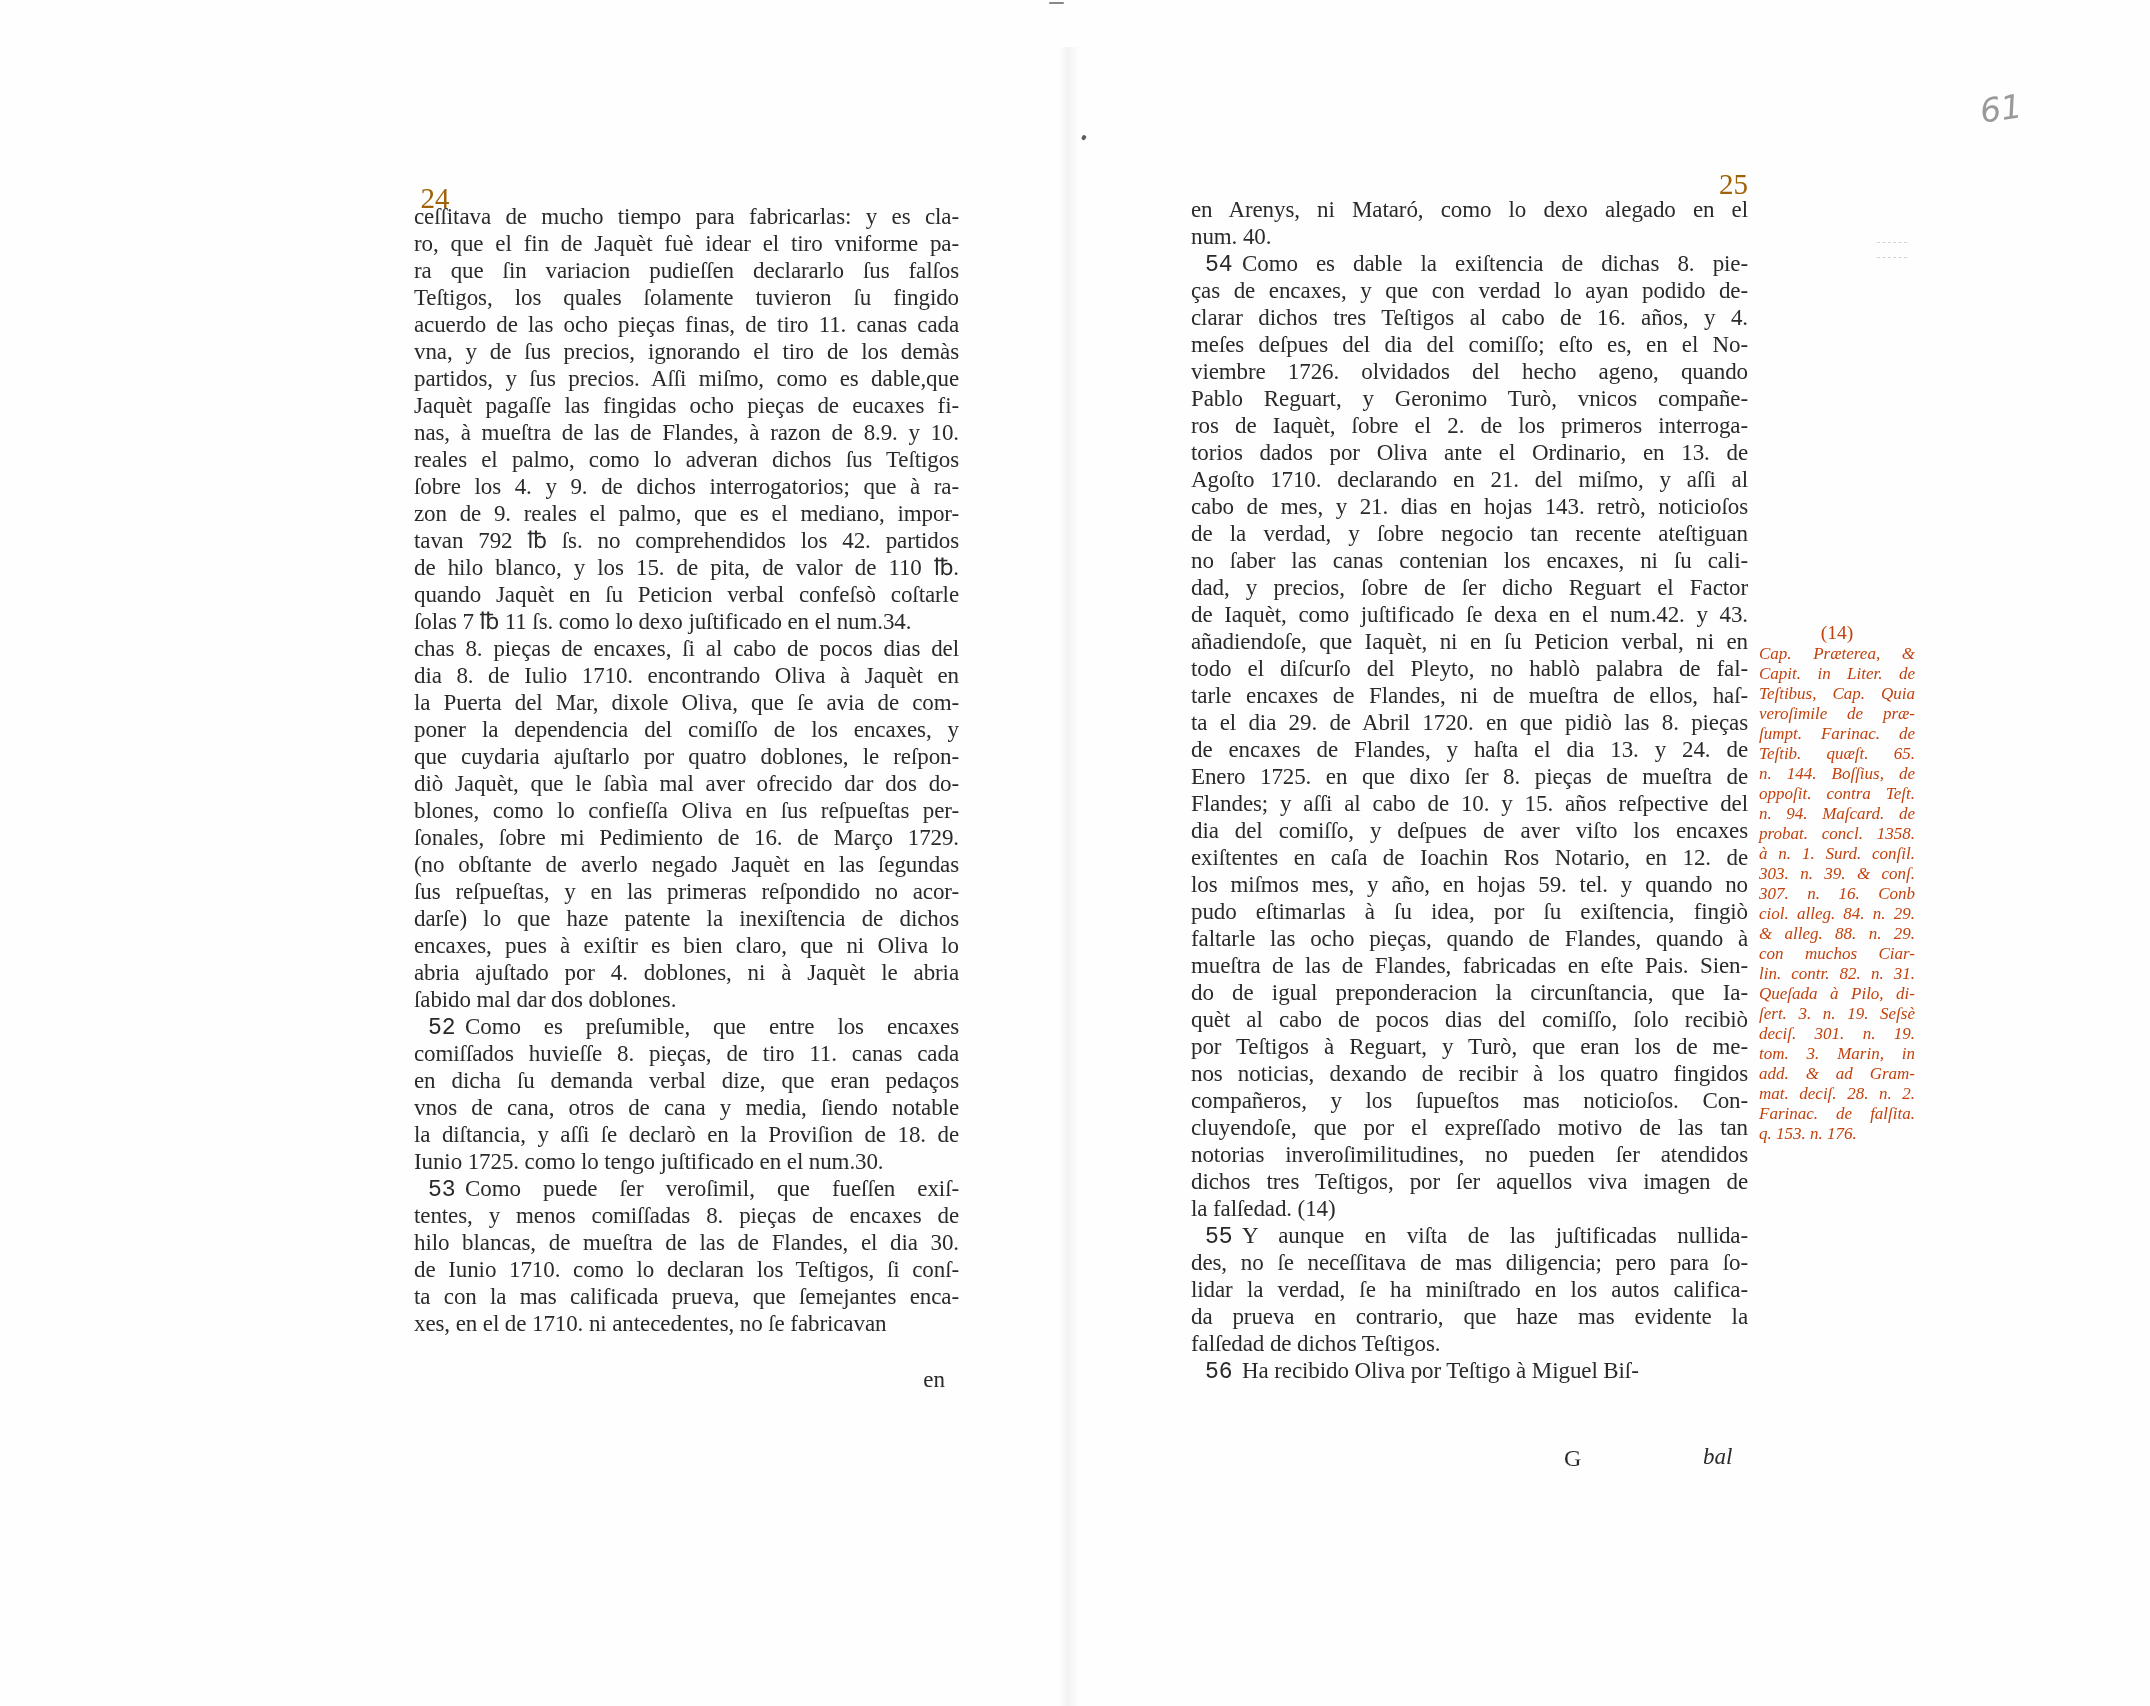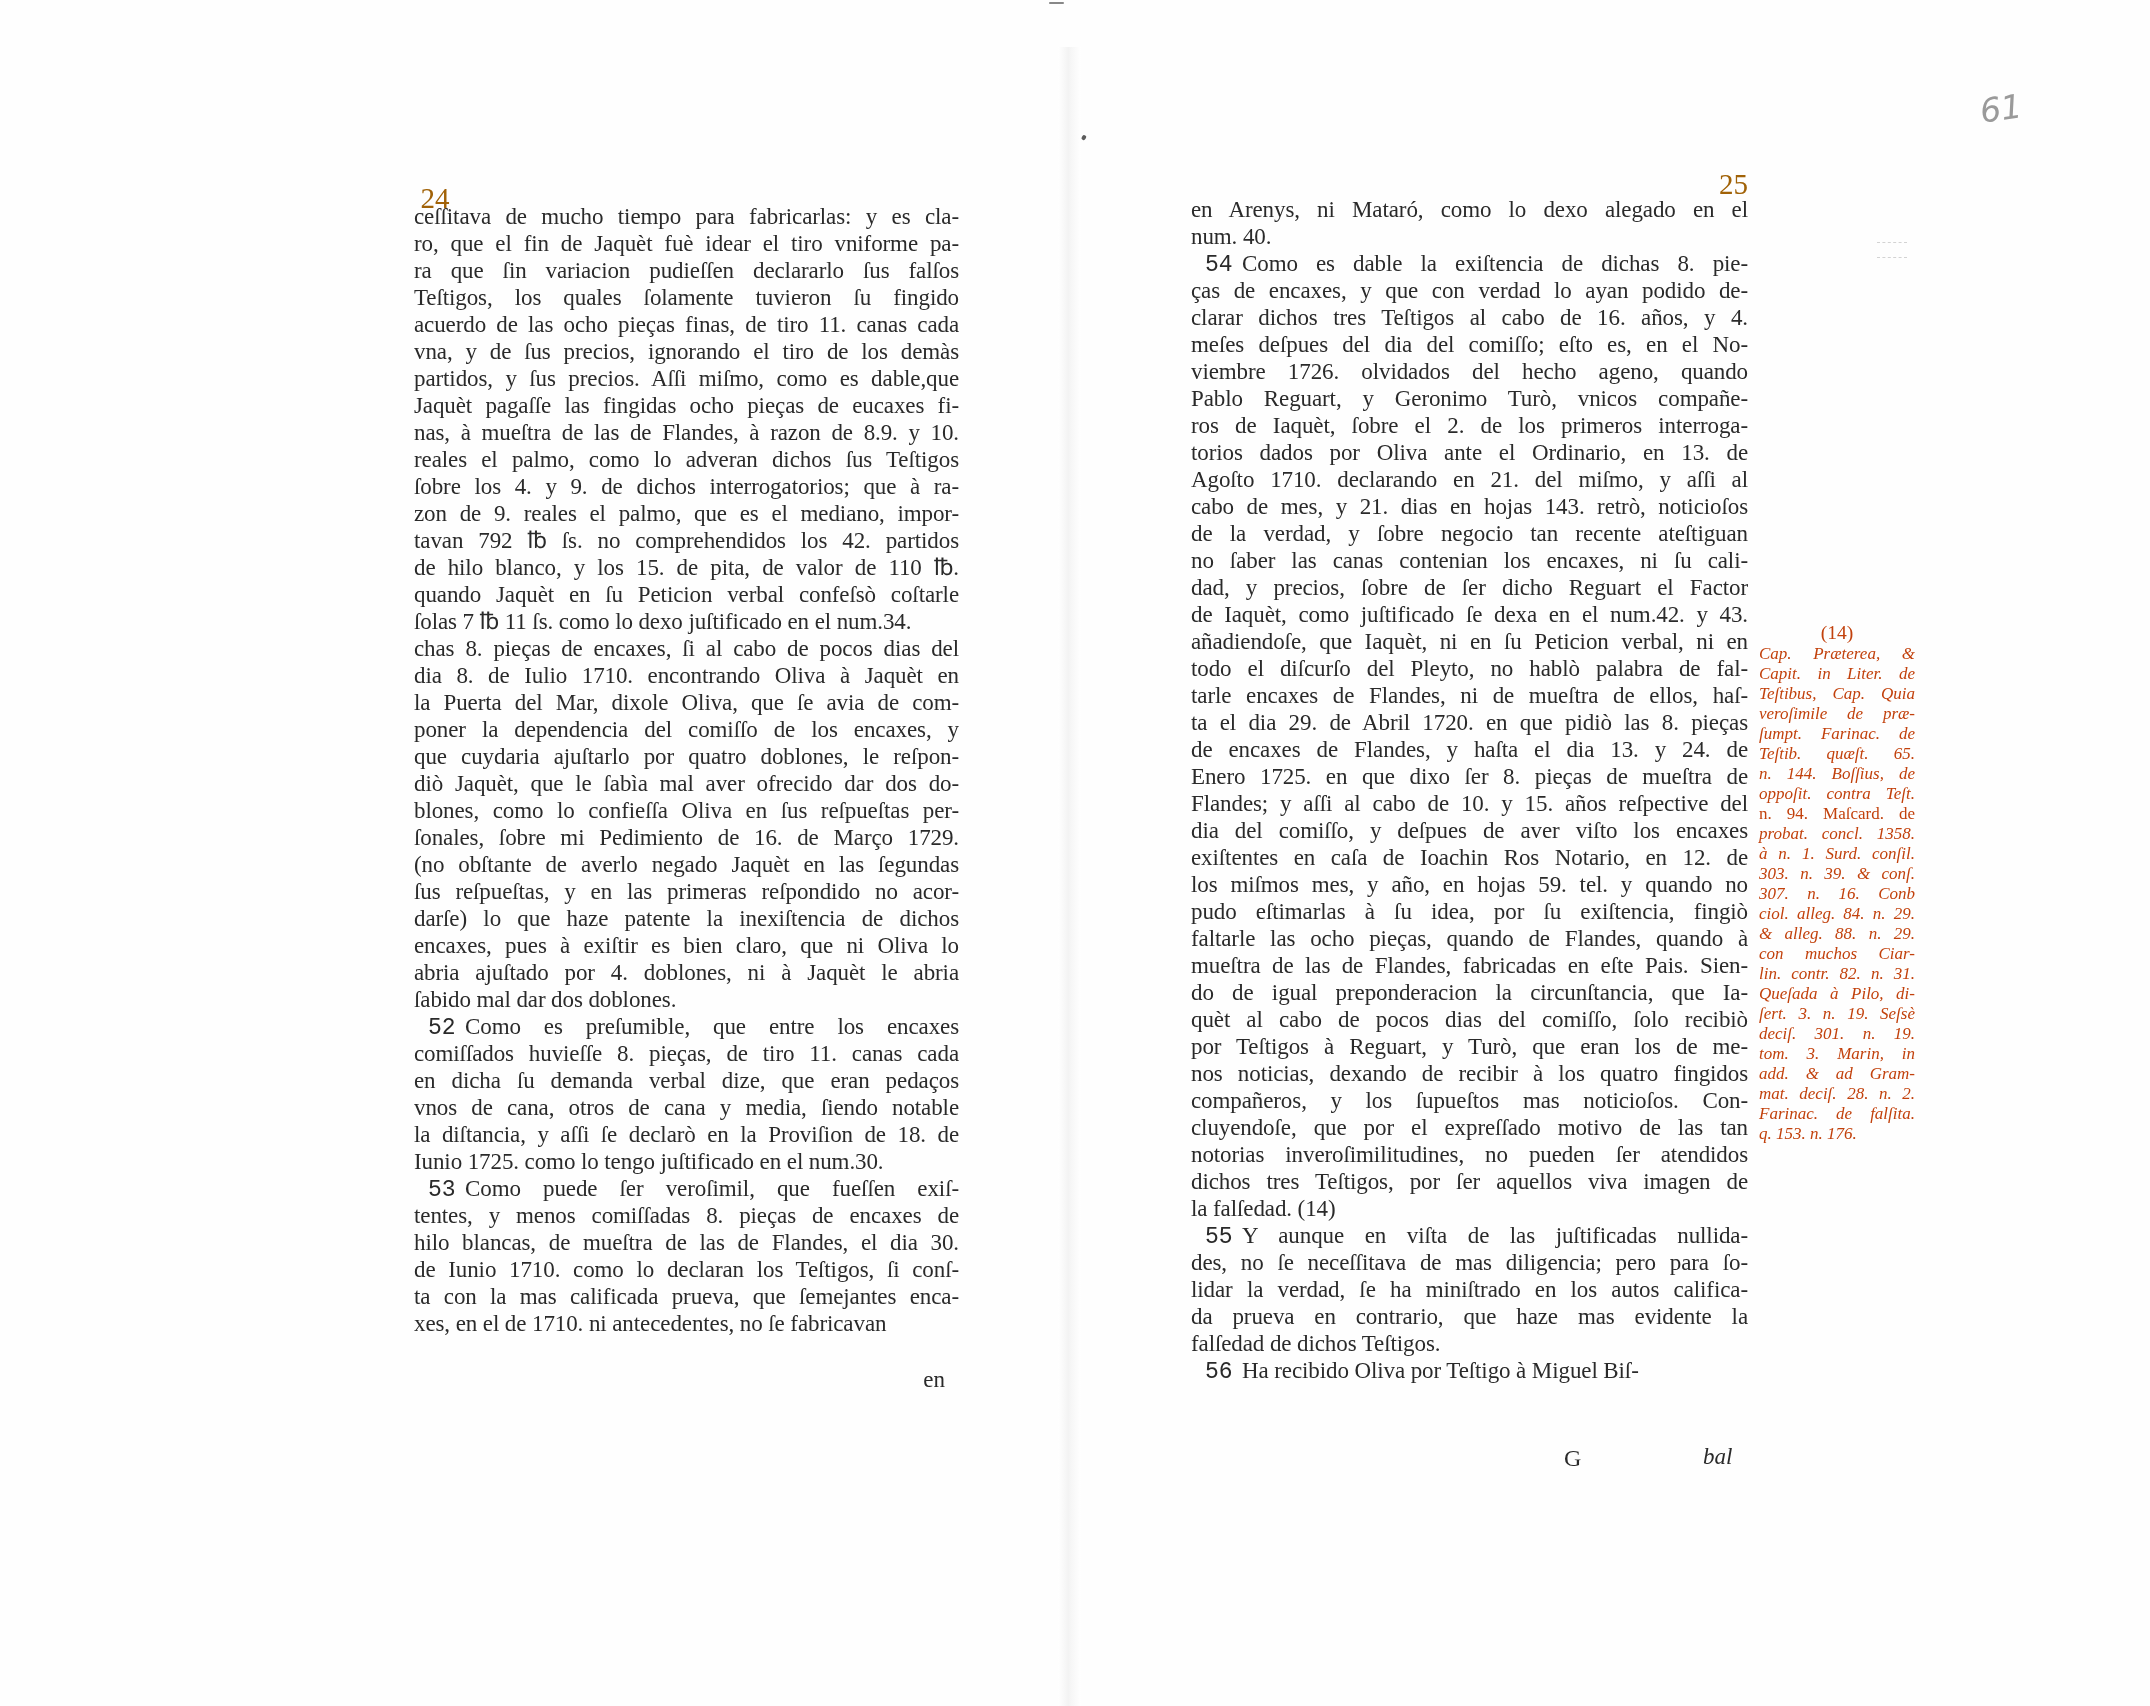--- a/index.html
+++ b/index.html
@@ -153,21 +153,21 @@
     <span class="note-ref">(14)</span>
     <div id="note-body">
         <span class="line" style="font-style: italic;">Cap. Præterea, &amp;</span>
         <span class="line" style="font-style: italic;">Capit. in Liter. de</span>
         <span class="line" style="font-style: italic;">Teſtibus, Cap. Quia</span>
         <span class="line" style="font-style: italic;">veroſimile de præ-</span>
         <span class="line" style="font-style: italic;">ſumpt. Farinac. de</span>
         <span class="line" style="font-style: italic;">Teſtib. quæſt. 65.</span>
         <span class="line" style="font-style: italic;">n. 144. Boſſius, de</span>
         <span class="line" style="font-style: italic;">oppoſit. contra Teſt.</span>
-        <span class="line" style="">n. 94. Maſcard. de</span>
+        <span class="line" style="font-style: italic;">n. 94. Maſcard. de</span>
         <span class="line" style="font-style: italic;">probat. concl. 1358.</span>
         <span class="line" style="font-style: italic;">à n. 1. Surd. conſil.</span>
         <span class="line" style="font-style: italic;">303. n. 39. &amp; conſ.</span>
         <span class="line" style="font-style: italic;">307. n. 16. Conb</span>
         <span class="line" style="font-style: italic;">ciol. alleg. 84. n. 29.</span>
         <span class="line" style="font-style: italic;">&amp; alleg. 88. n. 29.</span>
         <span class="line" style="font-style: italic;">con muchos Ciar-</span>
         <span class="line" style="font-style: italic;">lin. contr. 82. n. 31.</span>
         <span class="line" style="font-style: italic;">Queſada à Pilo, di-</span>
         <span class="line" style="font-style: italic;">ſert. 3. n. 19. Seſsè</span>

